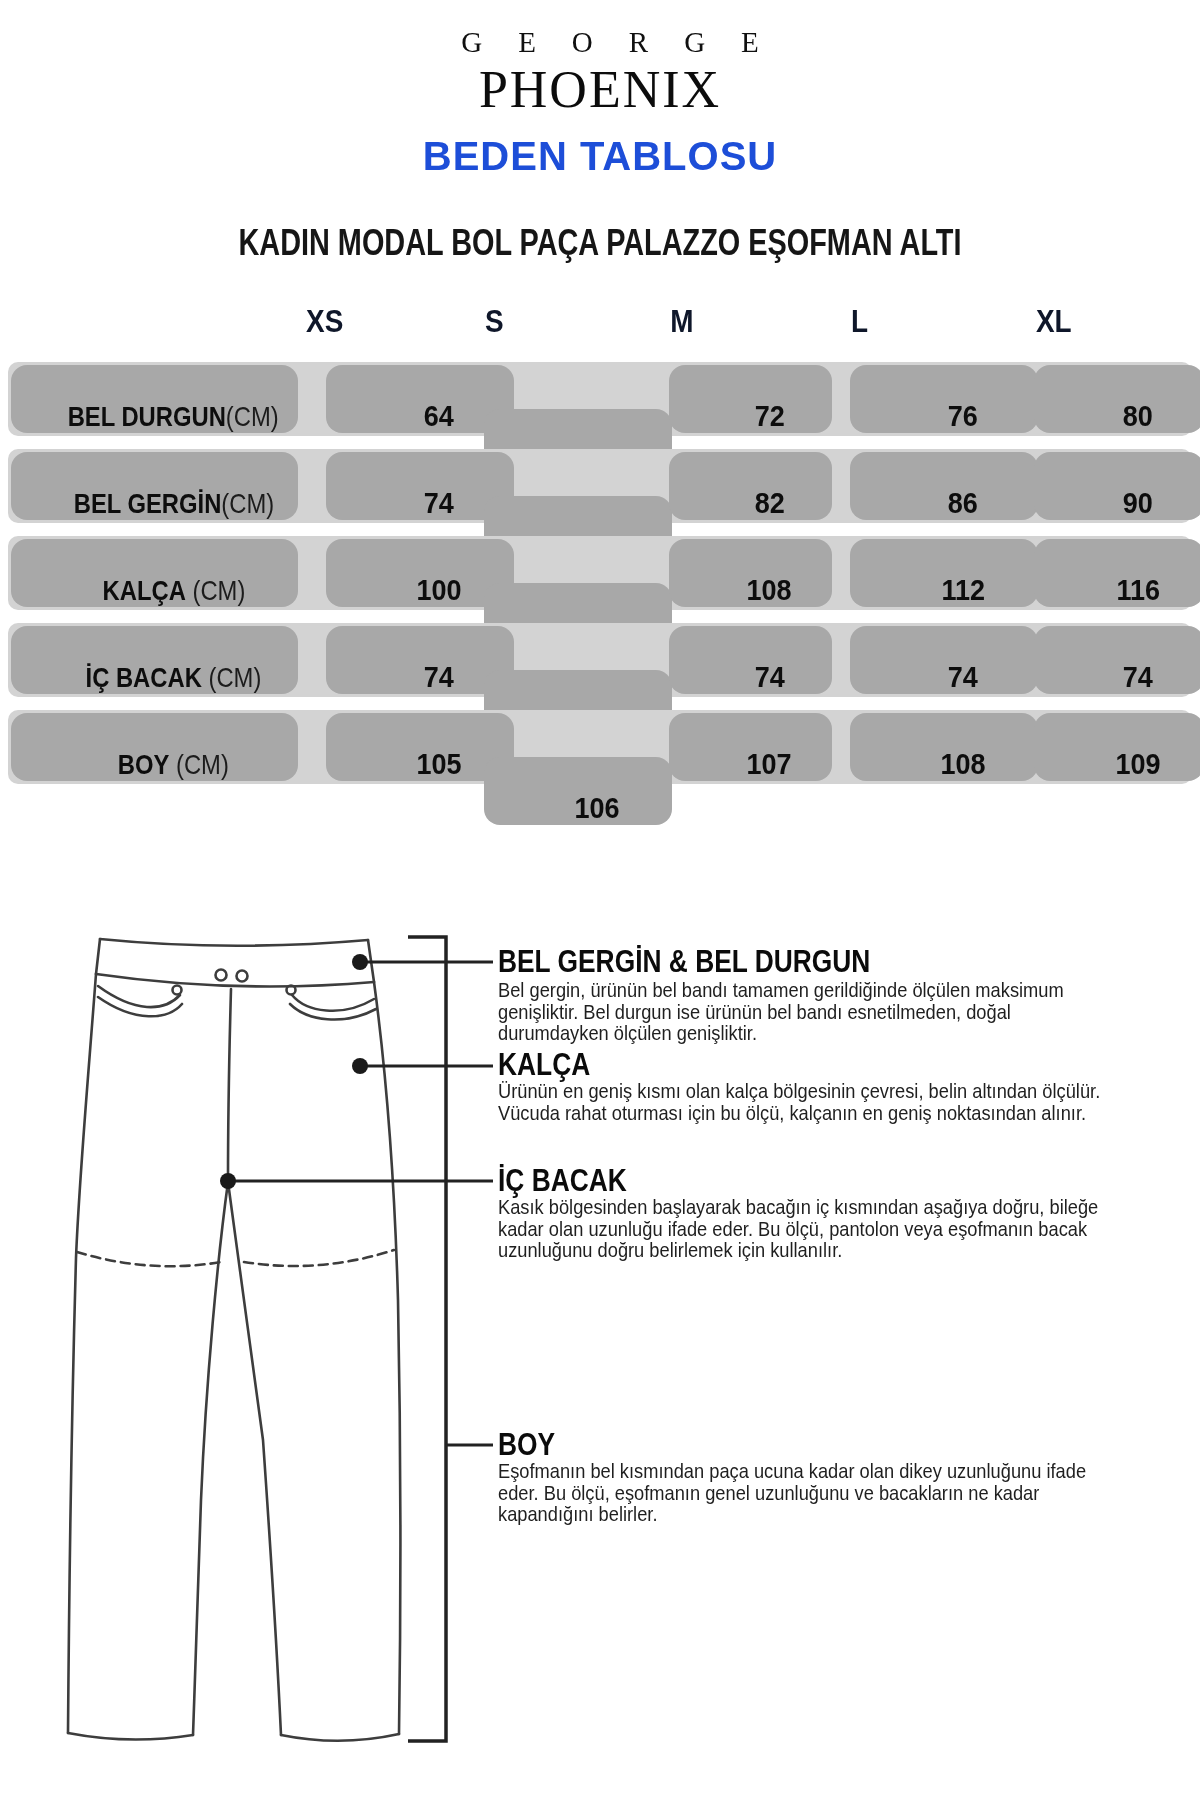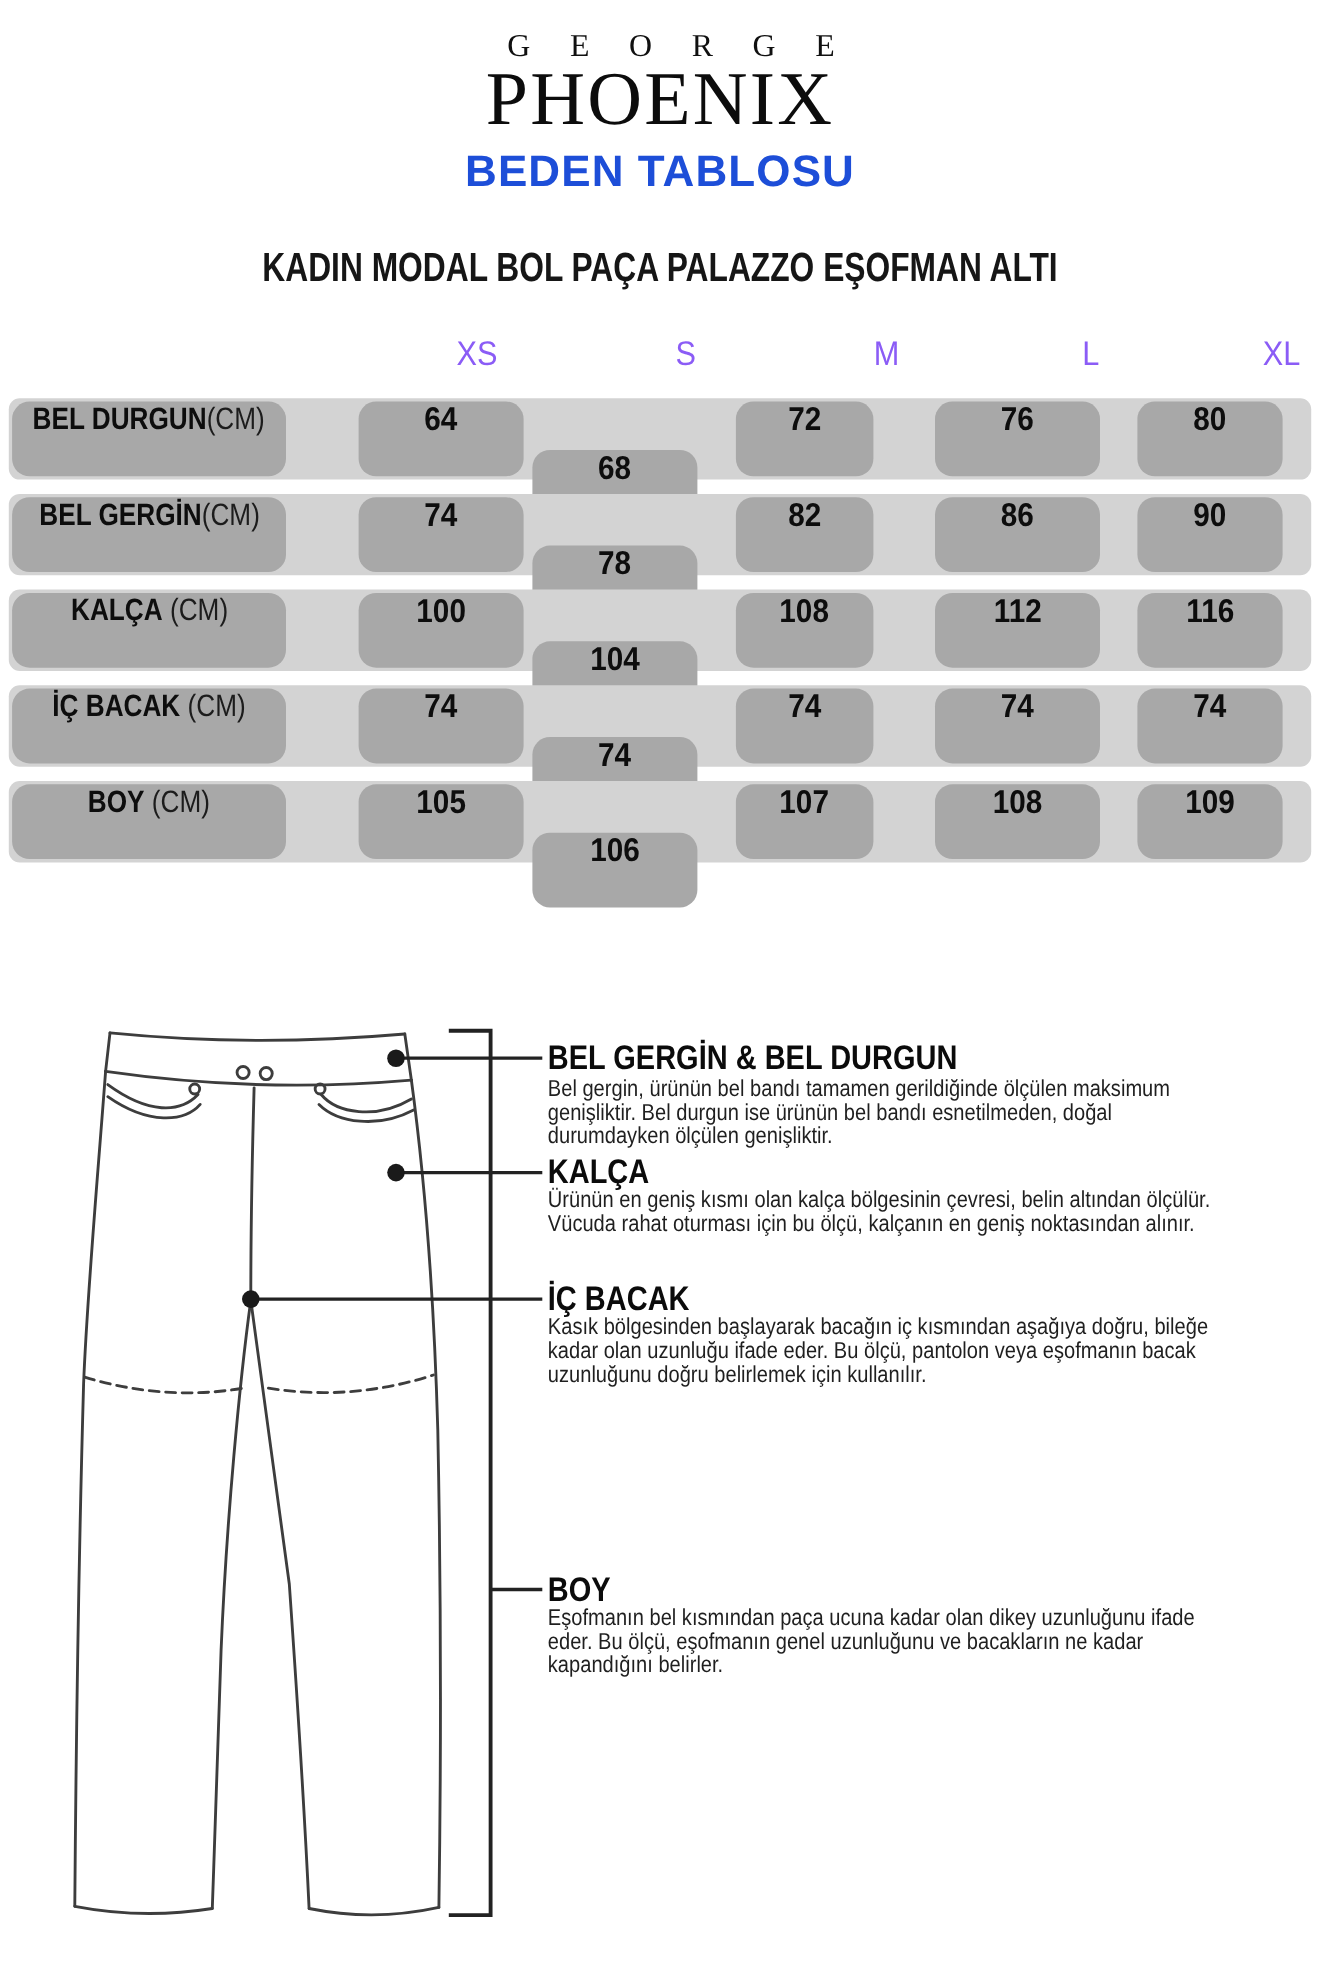--- a/index.html
+++ b/index.html
@@ -5,33 +5,33 @@
   html,body{margin:0;padding:0;background:#ffffff;}
   #canvas{position:relative;width:1200px;height:1800px;background:#ffffff;overflow:hidden;
           font-family:"Liberation Sans",sans-serif;color:#111;}
 
   .abs{position:absolute;}
 
   
   .brand-top{left:0;right:0;top:26px;text-align:center;font-family:"Liberation Serif",serif;
              font-size:29px;letter-spacing:36px;padding-left:56px;color:#101010;}
   .brand-main{left:0;right:0;top:50px;text-align:center;font-family:"Liberation Serif",serif;
-              font-size:69px;letter-spacing:2px;color:#0c0c0c;line-height:80px;}
+              font-size:52px;letter-spacing:2px;color:#0c0c0c;line-height:80px;}
   .brand-sub{left:0;right:0;top:134px;text-align:center;font-weight:bold;font-size:40px;
              letter-spacing:1px;color:#1d4ed8;}
   .product-title{left:0;right:0;top:222px;text-align:center;font-weight:bold;font-size:37px;
                  color:#161616;transform:scaleX(.78);transform-origin:center;white-space:nowrap;}
 
   
-  .col-head{top:303px;height:38px;display:flex;align-items:center;justify-content:flex-end;
-            font-weight:normal;font-size:31px;color:#8b5cf6;}
+  .col-head{top:303px;height:38px;display:flex;align-items:center;justify-content:flex-start;
+            font-weight:bold;font-size:31px;color:#0f172a;}
   .col-head span{transform:scaleX(.9);}
   .band{left:8px;width:1184px;height:74px;background:#d3d3d3;border-radius:10px;}
   .cell{position:absolute;top:3px;height:68px;background:#a8a8a8;border-radius:16px;
-        display:flex;align-items:flex-start;justify-content:center;}
+        display:flex;align-items:flex-end;justify-content:center;padding-left:38px;}
   .cell .inner{transform:scaleX(.85);white-space:nowrap;font-size:28px;font-weight:bold;color:#0d0d0d;}
   .cell .inner .suffix{font-weight:400;color:#1c1c1c;}
   .cell.val .inner{transform:scaleX(.9);font-size:30px;}
   .c-label{left:3px;width:249px;}
   .c-0{left:296px;width:150px;margin-left:22px;}
   .c-1{left:476px;width:150px;margin-top:44px;}
   .c-2{left:661px;width:125px;}
   .c-3{left:842px;width:150px;}
   .c-4{left:1026px;width:132px;}
   

